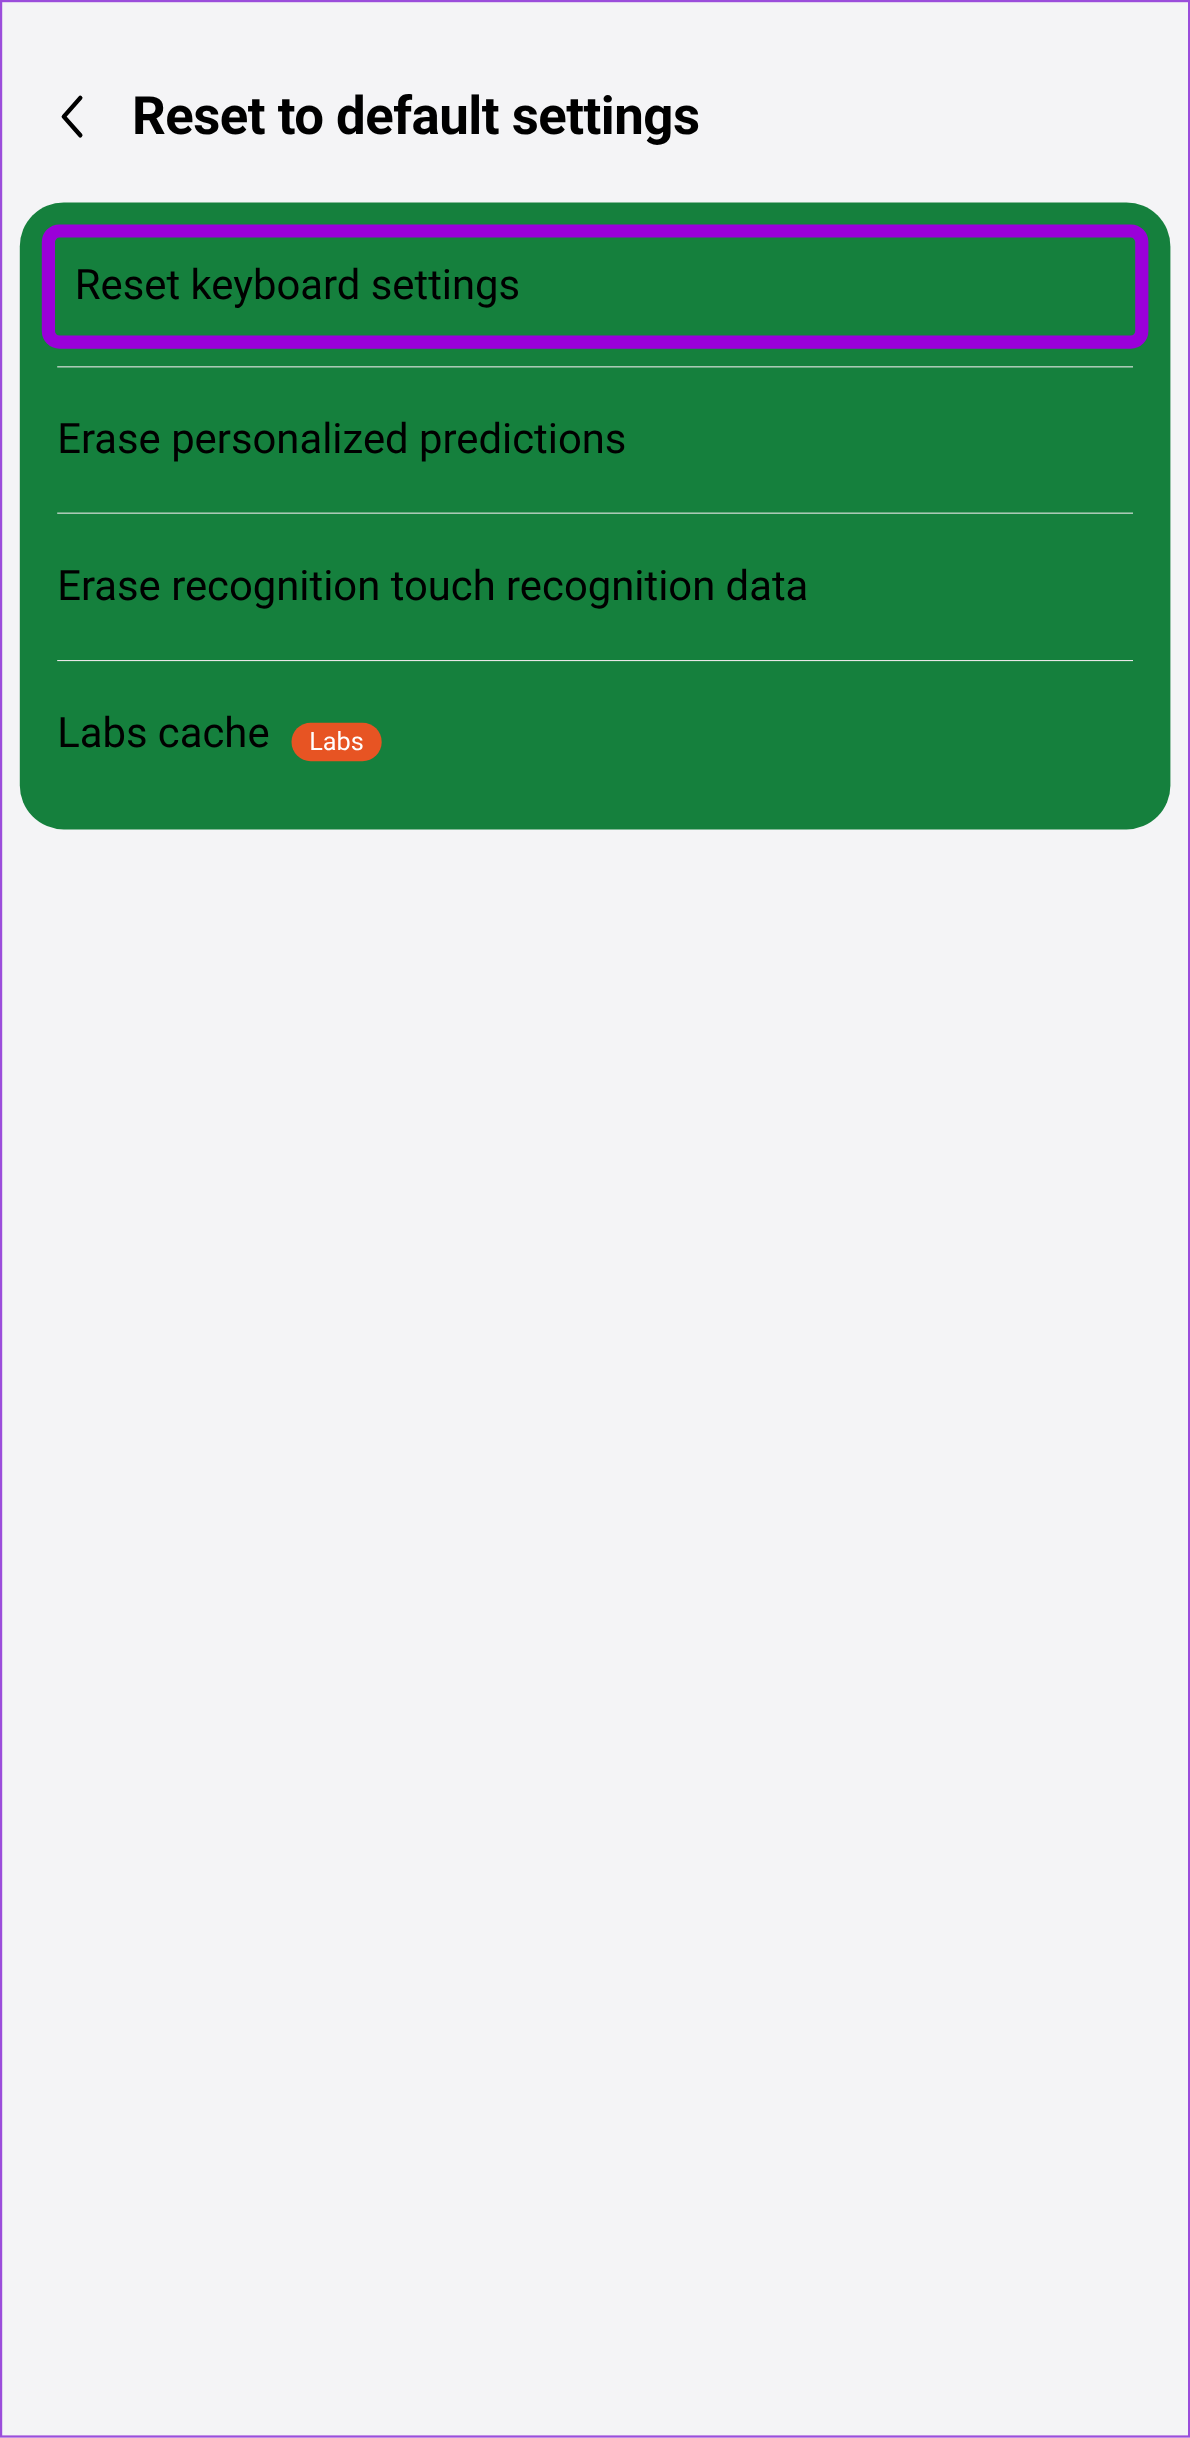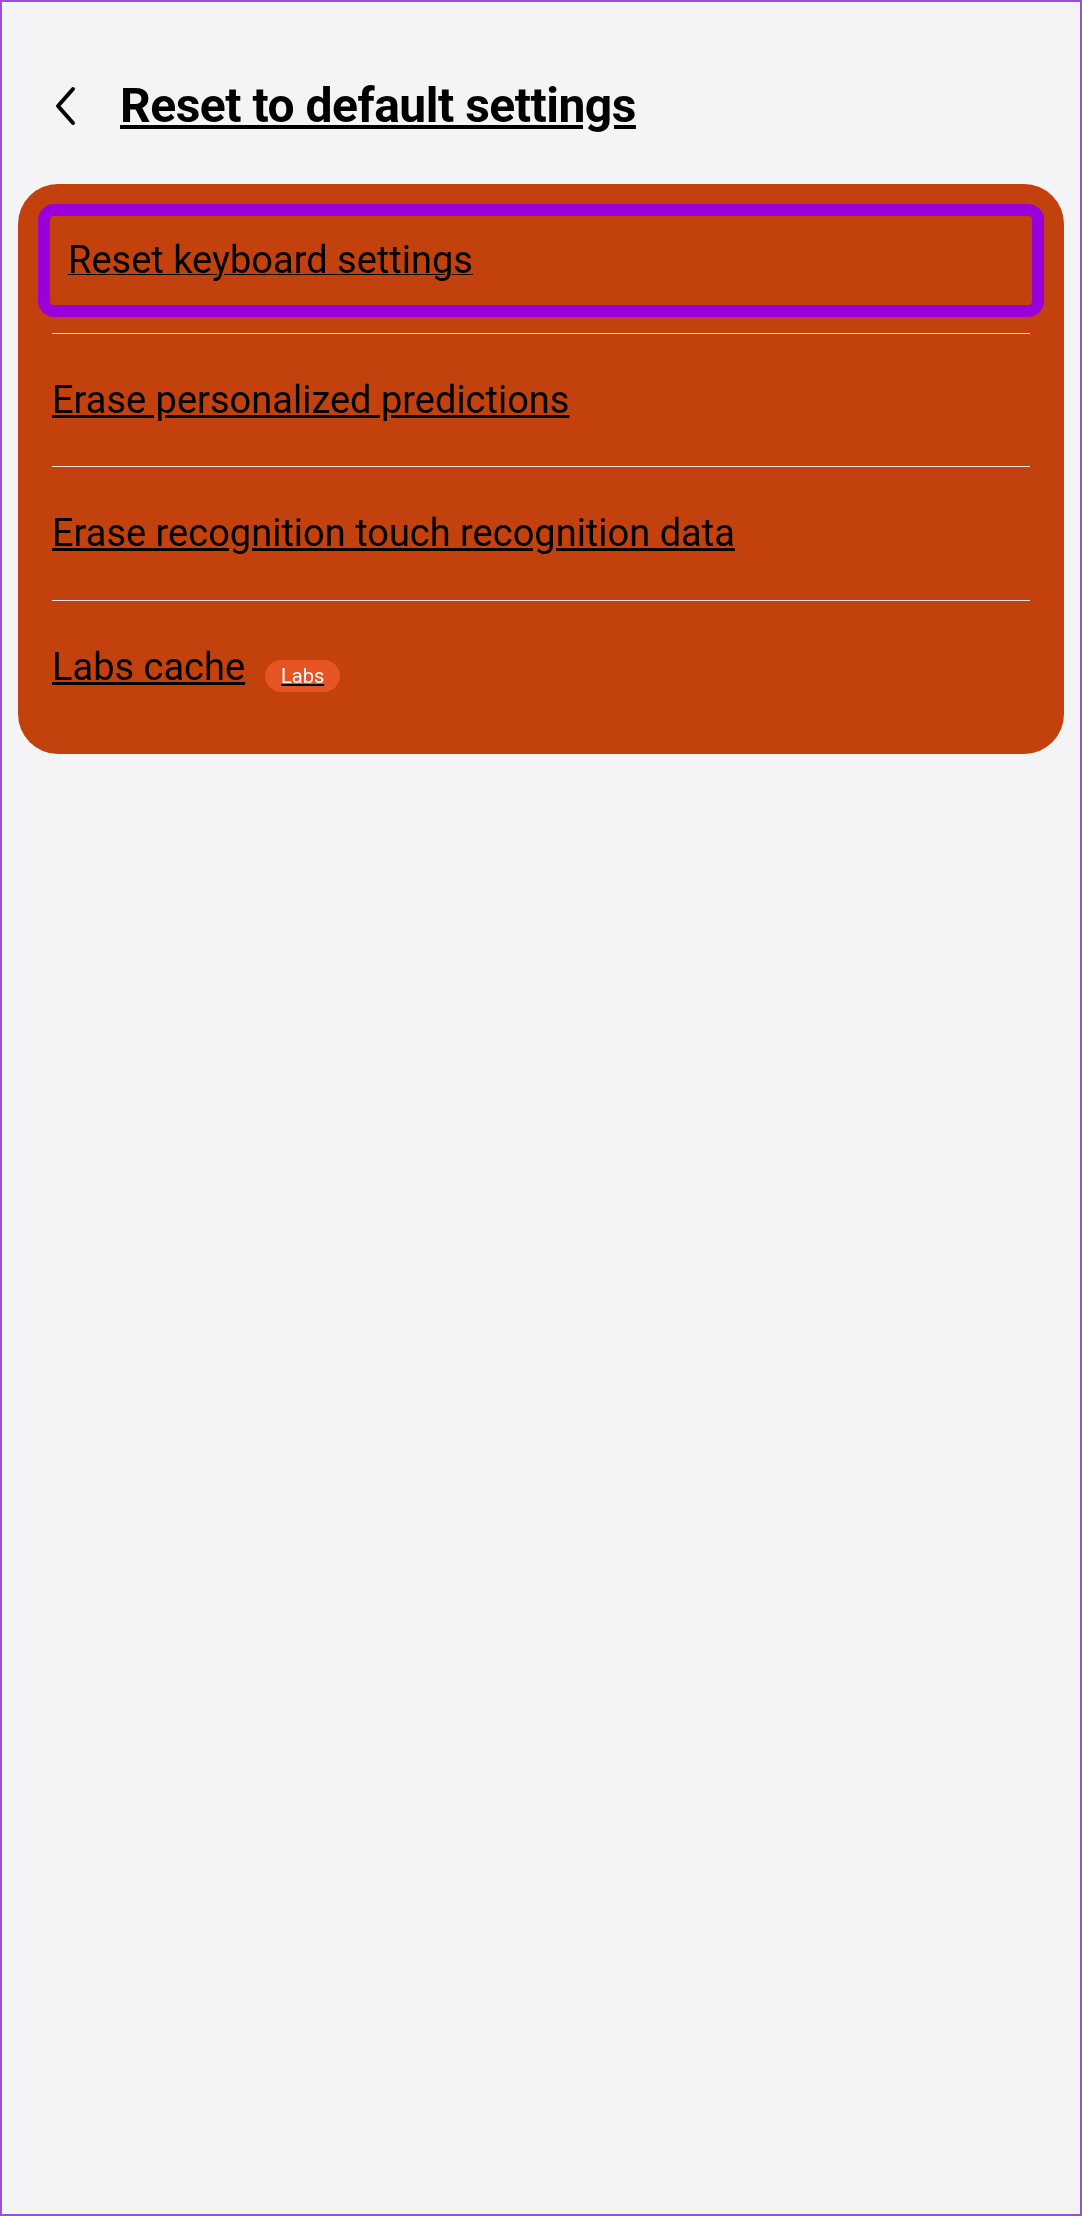--- a/index.html
+++ b/index.html
@@ -13,42 +13,40 @@
       width: 1082px;
       height: 2216px;
       border: 2px solid #9b4ddb;
       position: relative;
     }
     .header {
       display: flex;
       align-items: center;
       padding: 75px 48px 50px 48px;
       gap: 40px;
-      text-decoration: underline;
     }
     .back-icon {
       width: 30px;
       height: 50px;
       display: flex;
       align-items: center;
       justify-content: center;
       cursor: pointer;
     }
     .page-title {
       font-size: 48px;
       font-weight: 700;
       color: #000;
       letter-spacing: -0.5px;
     }
     .card {
-      background: #c2410c;
+      background: #15803d;
       border-radius: 40px;
       margin: 0 16px;
       padding: 20px 0;
-      text-decoration: underline;
     }
     .highlighted-item {
       margin: 0 20px 16px 20px;
       border: 12px solid #9a00d9;
       border-radius: 16px;
       padding: 20px 18px;
       cursor: pointer;
     }
     .highlighted-item .item-label {
       font-size: 38px;
@@ -69,21 +67,21 @@
       line-height: 1.28;
     }
     .divider {
       height: 1px;
       background: #e8e8e8;
       margin: 0 34px;
     }
     .badge {
       background: #e75423;
       color: #fff;
-      font-size: 20px;
+      font-size: 23px;
       font-weight: 400;
       padding: 4px 16px;
       border-radius: 20px;
       display: inline-block;
     }
   </style>
 </head>
 <body>
 
 <div class="header">

